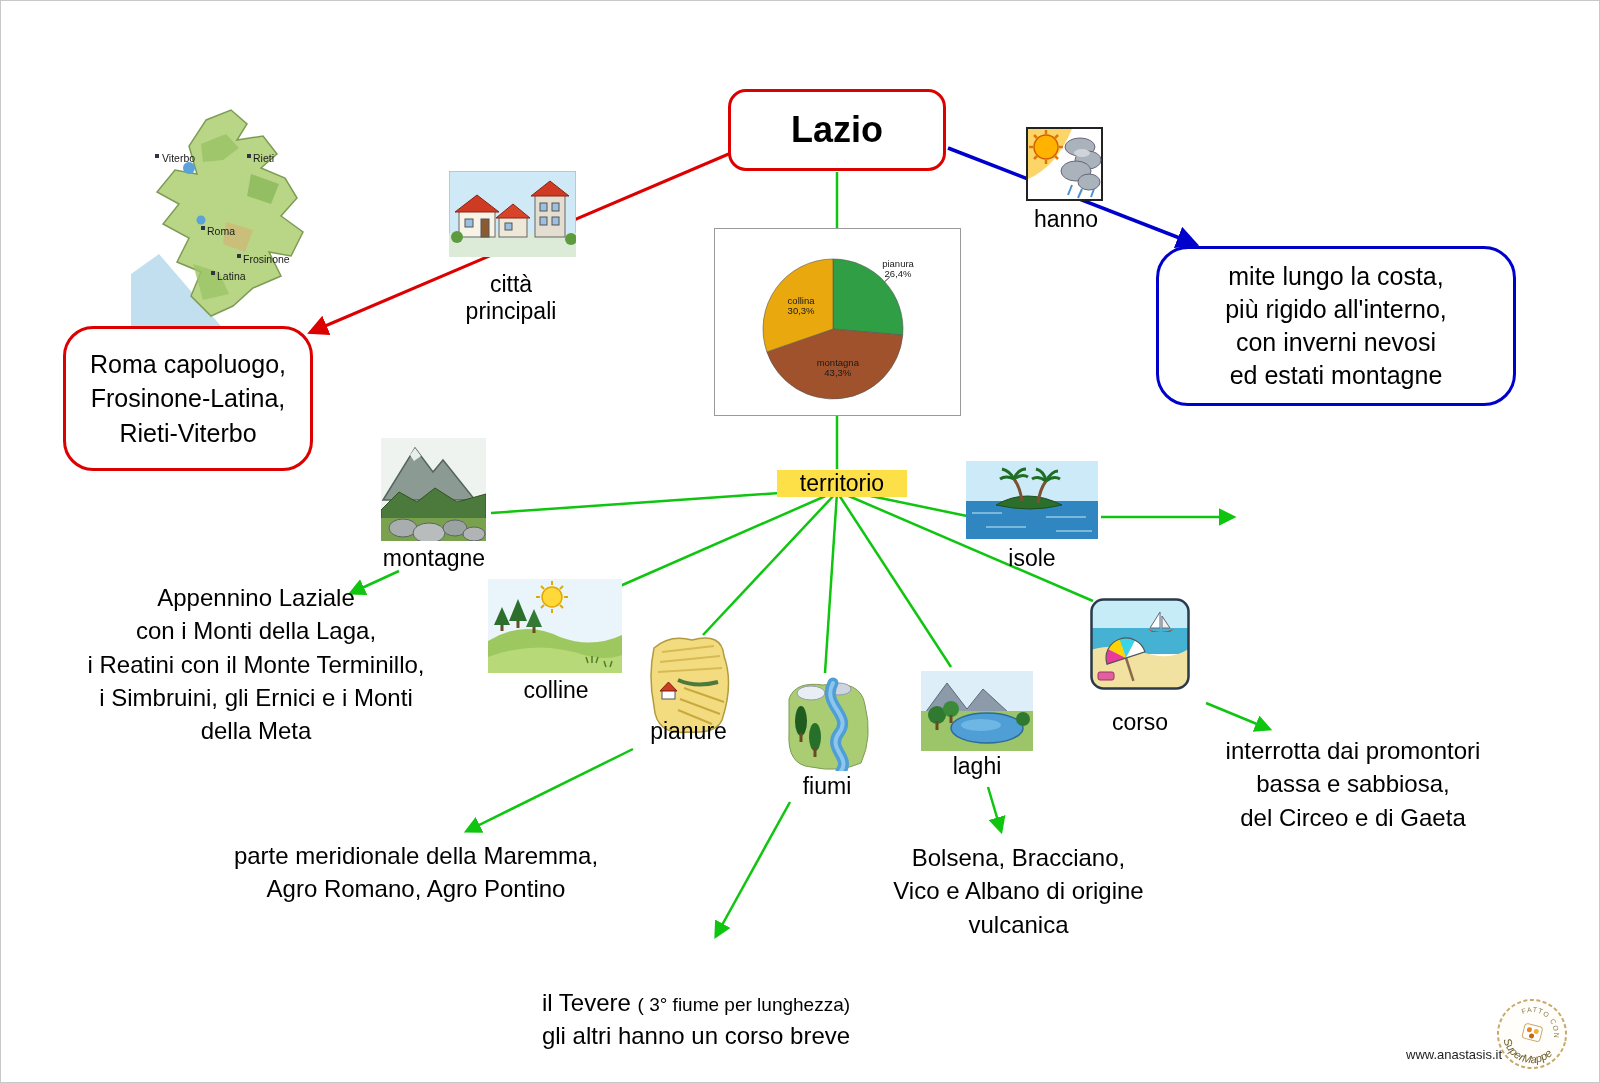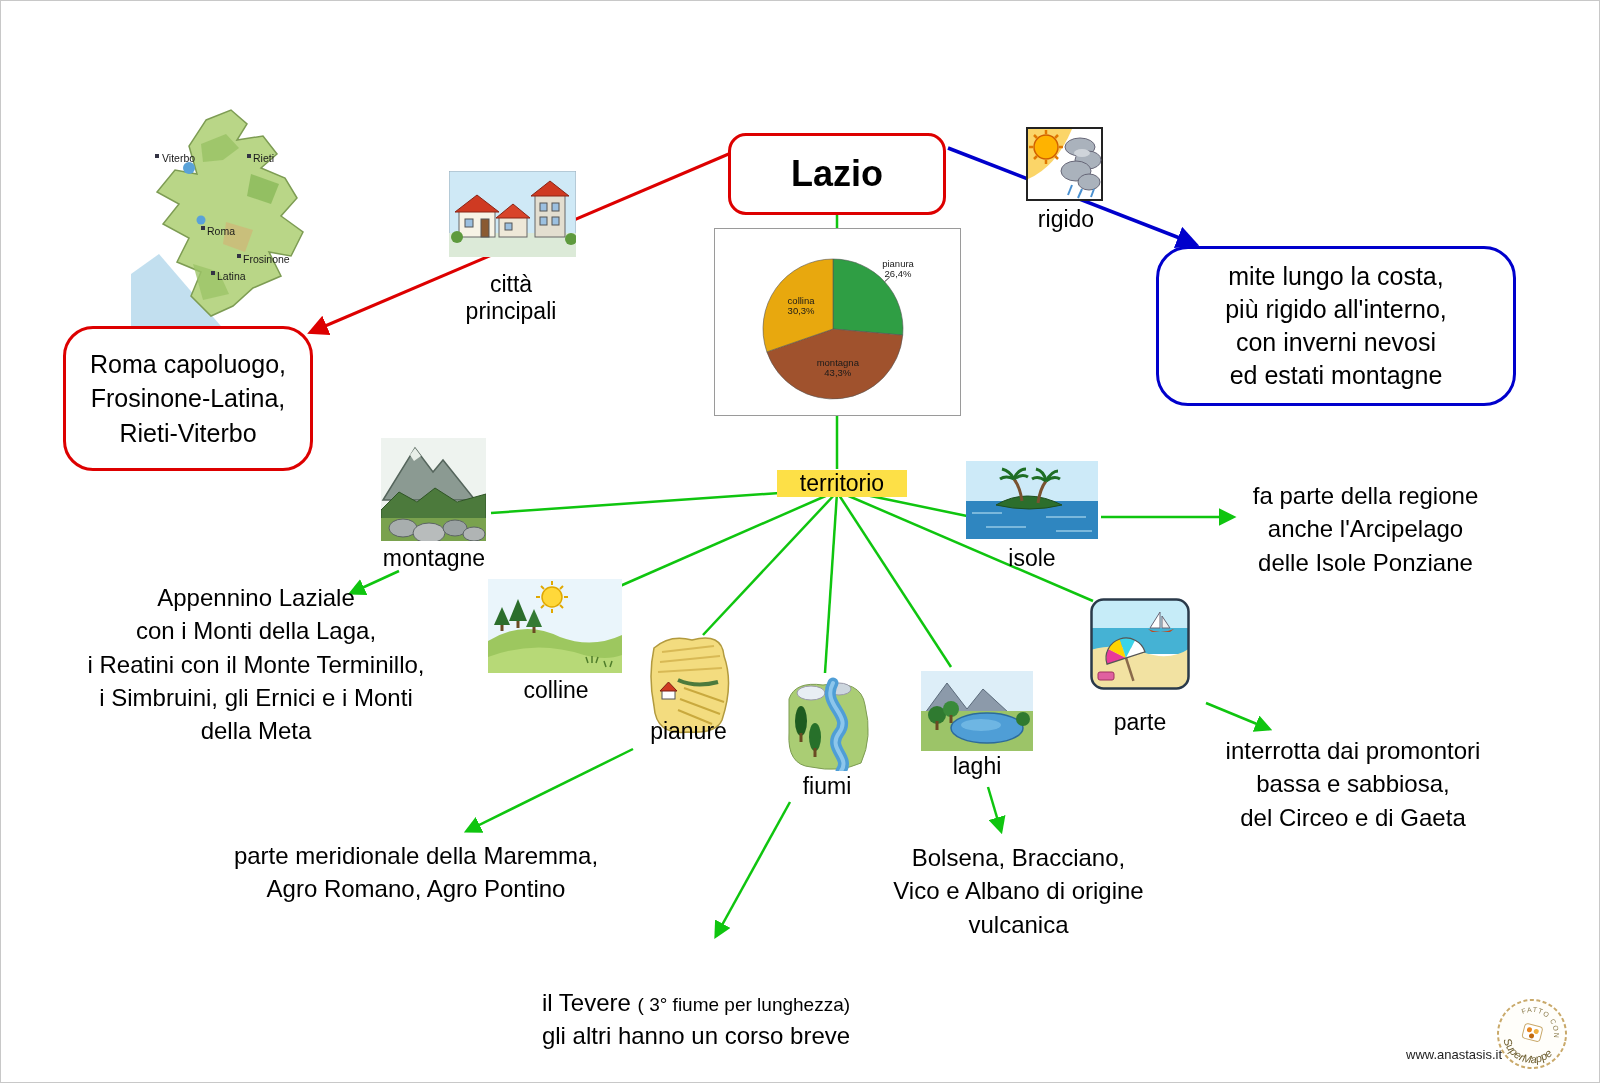--- a/index.html
+++ b/index.html
@@ -10,21 +10,21 @@
     border:1px solid #c8c8c8;overflow:hidden;box-sizing:border-box;
   }
   .abs{position:absolute;}
   svg{display:block;}
   #connectors{left:0;top:0;z-index:1;pointer-events:none;}
   .layer{z-index:2;}
   .node-box{
     display:flex;flex-direction:column;justify-content:center;align-items:center;
     background:#fff;box-sizing:border-box;text-align:center;
   }
-  .root-box{border:3px solid #dd0000;border-radius:18px;font-size:36px;font-weight:bold;margin-top:44px;}
+  .root-box{border:3px solid #dd0000;border-radius:18px;font-size:36px;font-weight:bold;}
   .red-box{border:3px solid #dd0000;border-radius:30px;font-size:25px;line-height:1.38;}
   .blue-box{border:3px solid #0000cc;border-radius:32px;font-size:25px;line-height:1.33;}
   .icon-label{font-size:23px;text-align:center;white-space:nowrap;}
   .hub-label{font-size:23px;text-align:center;background:#fde047;padding:0 5px;}
   .desc{font-size:24px;line-height:1.39;text-align:center;}
   .desc .text-line{white-space:nowrap;}
   .small-note{font-size:19px;}
   .pie-panel{background:#fff;border:1px solid #9a9a9a;box-sizing:border-box;}
   .website{font-size:13px;color:#222;}
 </style>
@@ -149,21 +149,21 @@
         <ellipse cx="63" cy="55" rx="11" ry="8"></ellipse>
       </g>
       <ellipse cx="56" cy="26" rx="8" ry="4" fill="#cfd4da"></ellipse>
       <g stroke="#4a90d0" stroke-width="2">
         <line x1="46" y1="58" x2="42" y2="68"></line>
           <line x1="56" y1="62" x2="52" y2="71"></line>
           <line x1="68" y1="62" x2="65" y2="70"></line>
       </g>
     </svg>
   </div>
-  <div class="abs layer icon-label" style="left:1015px;top:205px;width:100px;">rigido</div>
+  <div class="abs layer icon-label" style="left:1015px;top:205px;width:100px;">hanno</div>
 
   <div class="abs layer node-box blue-box" style="left:1155px;top:245px;width:360px;height:160px;">
     <div class="text-line">mite lungo la costa,</div>
     <div class="text-line">più rigido all'interno,</div>
     <div class="text-line">con inverni nevosi</div>
     <div class="text-line">ed estati montagne</div>
   </div>
 
   <div class="abs layer pie-panel" style="left:713px;top:227px;width:247px;height:188px;">
     <svg id="pie-svg" width="245" height="186" viewBox="0 0 245 186">
@@ -322,25 +322,20 @@
       <path d="M72,42 Q74,28 80,20" stroke="#7a5230" stroke-width="3" fill="none"></path>
       <g stroke="#1e6e24" stroke-width="3" fill="none">
         <path d="M80,20 Q72,14 66,18"></path>
           <path d="M80,20 Q78,10 70,8"></path>
           <path d="M80,20 Q86,10 92,10"></path>
           <path d="M80,20 Q88,14 94,18"></path>
       </g>
     </svg>
   </div>
   <div class="abs layer icon-label" style="left:985px;top:544px;width:92px;">isole</div>
-  <div class="abs layer desc" style="left:1222px;top:478px;width:285px;">
-    <div class="text-line">fa parte della regione</div>
-    <div class="text-line">anche l'Arcipelago</div>
-    <div class="text-line">delle Isole Ponziane</div>
-  </div>
 
   <div class="abs layer" style="left:1089px;top:597px;">
     <svg width="100" height="92" viewBox="0 0 100 92">
       <defs>
           <clipPath id="costaclip">
             <rect x="1.5" y="1.5" width="97" height="89" rx="12"></rect>
           </clipPath>
         </defs>
       <g clip-path="url(#costaclip)">
         <rect x="0" y="0" width="100" height="34" fill="#c6ecf8"></rect>
@@ -355,21 +350,21 @@
           <path d="M36,60 L21.9,45.9 A20,20 0 0 1 36,40 Z" fill="#ffd400"></path>
           <path d="M36,60 L36,40 A20,20 0 0 1 50.1,45.9 Z" fill="#3ad4e8"></path>
           <path d="M36,60 L50.1,45.9 A20,20 0 0 1 56,60 Z" fill="#ffffff"></path>
           <path d="M16,60 A20,20 0 0 1 56,60 Z" fill="none" stroke="#555" stroke-width="1.2"></path>
         </g>
         <rect x="8" y="74" width="16" height="8" rx="2" fill="#e060a0" stroke="#a03060"></rect>
       </g>
       <rect x="1.5" y="1.5" width="97" height="89" rx="12" fill="none" stroke="#2a3a4a" stroke-width="2.5"></rect>
     </svg>
   </div>
-  <div class="abs layer icon-label" style="left:1094px;top:708px;width:90px;">parte</div>
+  <div class="abs layer icon-label" style="left:1094px;top:708px;width:90px;">corso</div>
   <div class="abs layer desc" style="left:1192px;top:733px;width:320px;">
     <div class="text-line">interrotta dai promontori</div>
     <div class="text-line">bassa e sabbiosa,</div>
     <div class="text-line">del Circeo e di Gaeta</div>
   </div>
 
   <div class="abs layer website" style="left:1405px;top:1046px;">www.anastasis.it</div>
   <div class="abs layer" style="left:1493px;top:995px;transform:rotate(14deg);">
     <svg width="76" height="76" viewBox="0 0 76 76">
       <circle cx="38" cy="38" r="34" fill="#fffdf6" fill-opacity="0.6" stroke="#c9a96a" stroke-width="2" stroke-dasharray="4,2.5"></circle>

